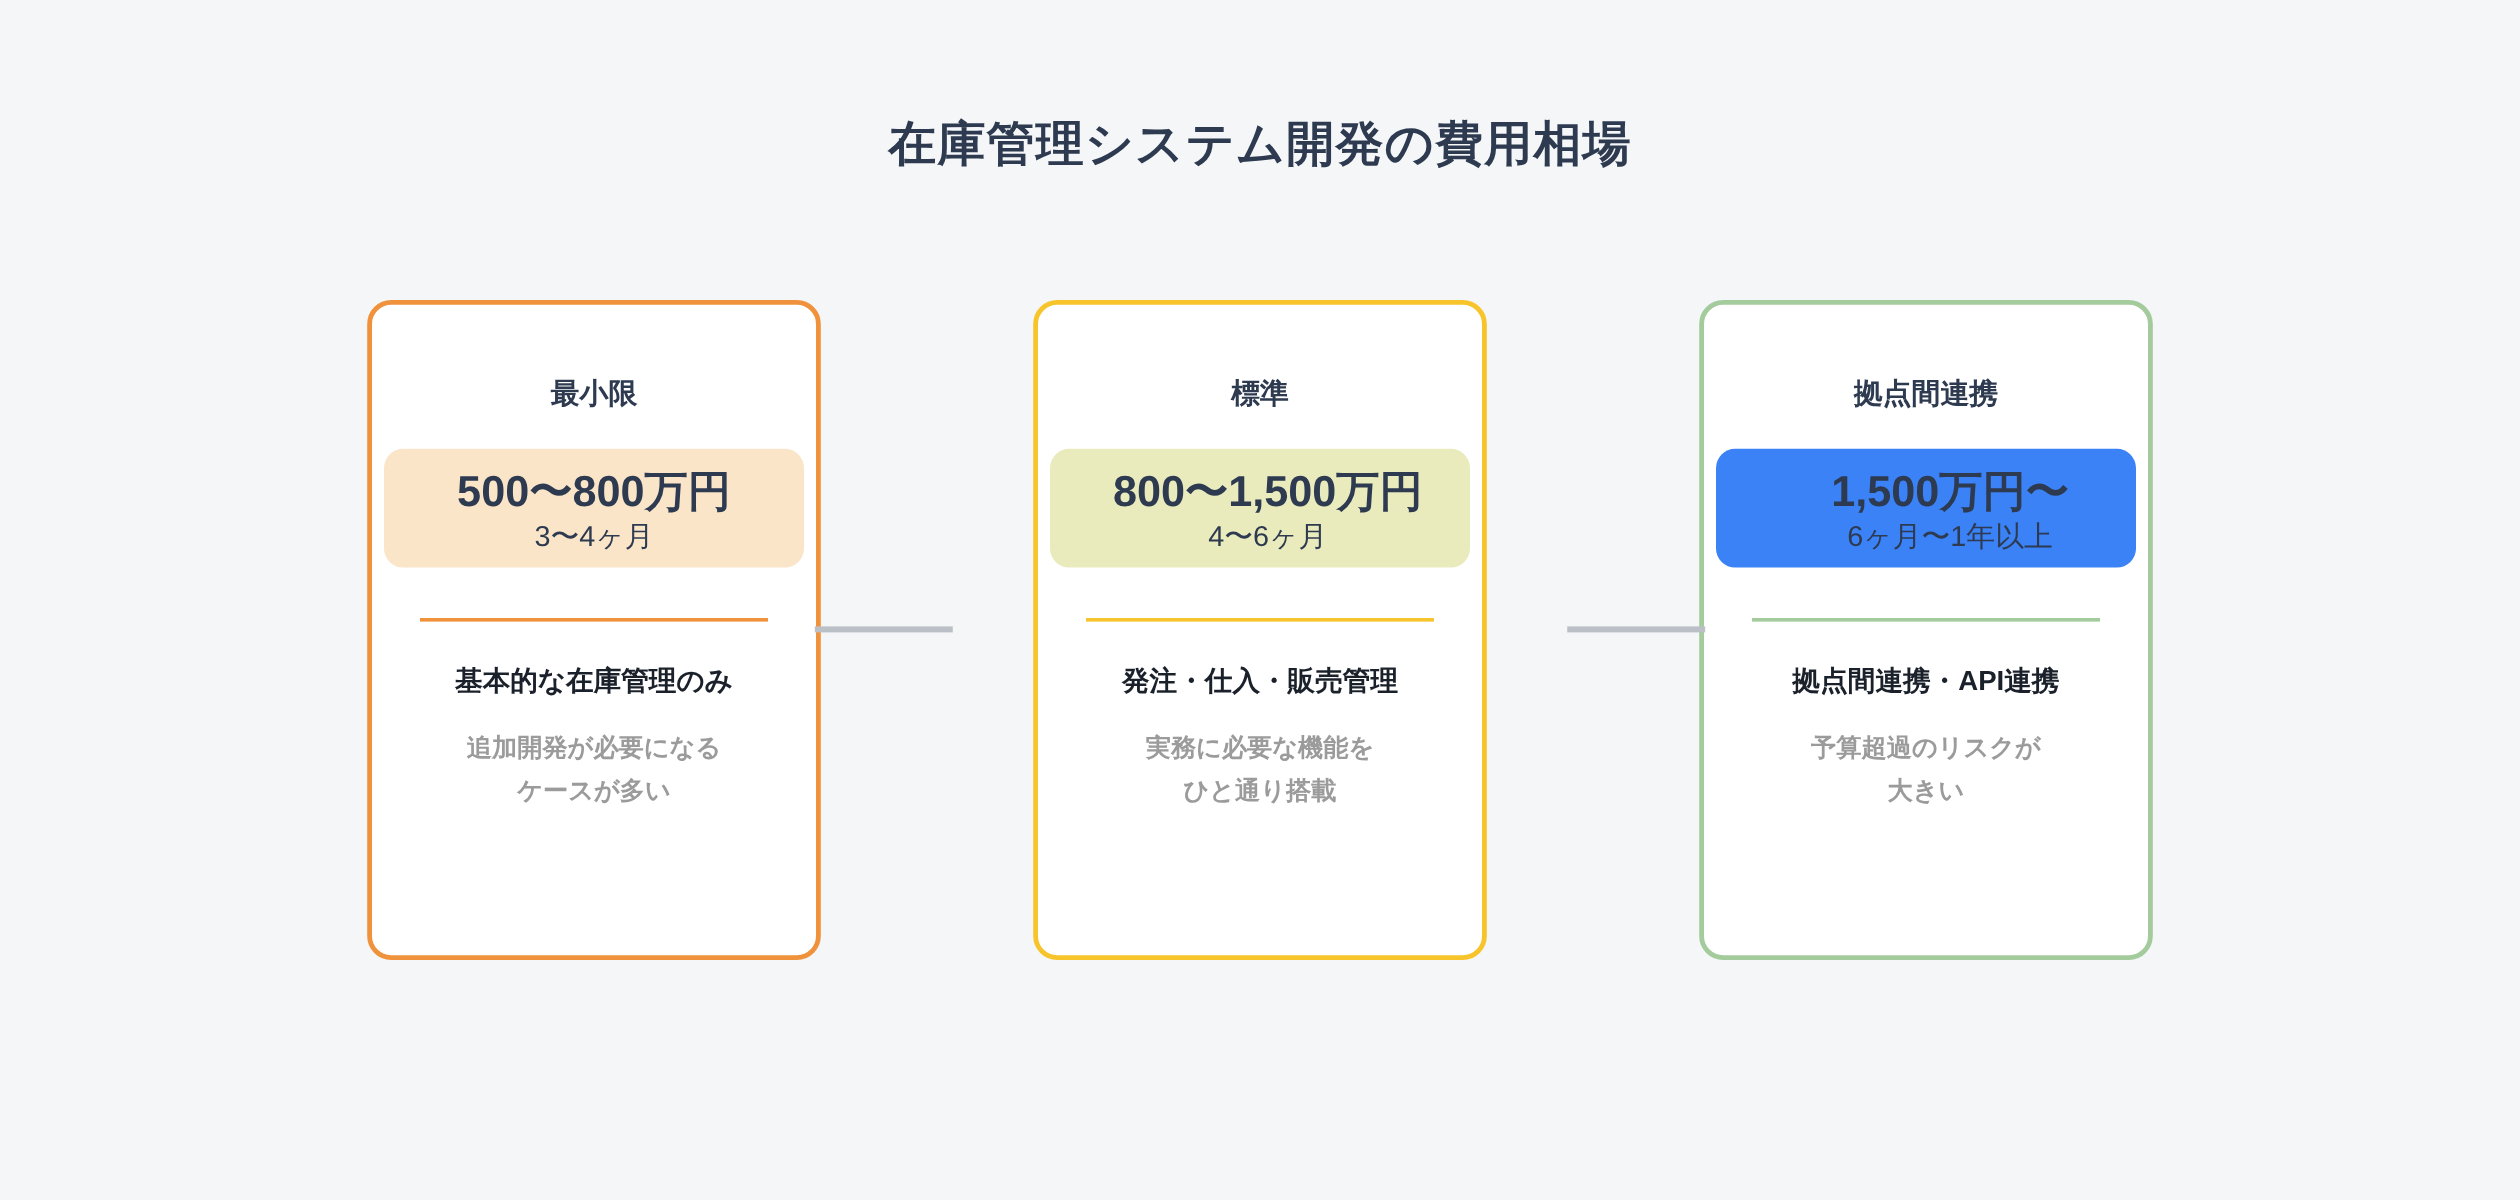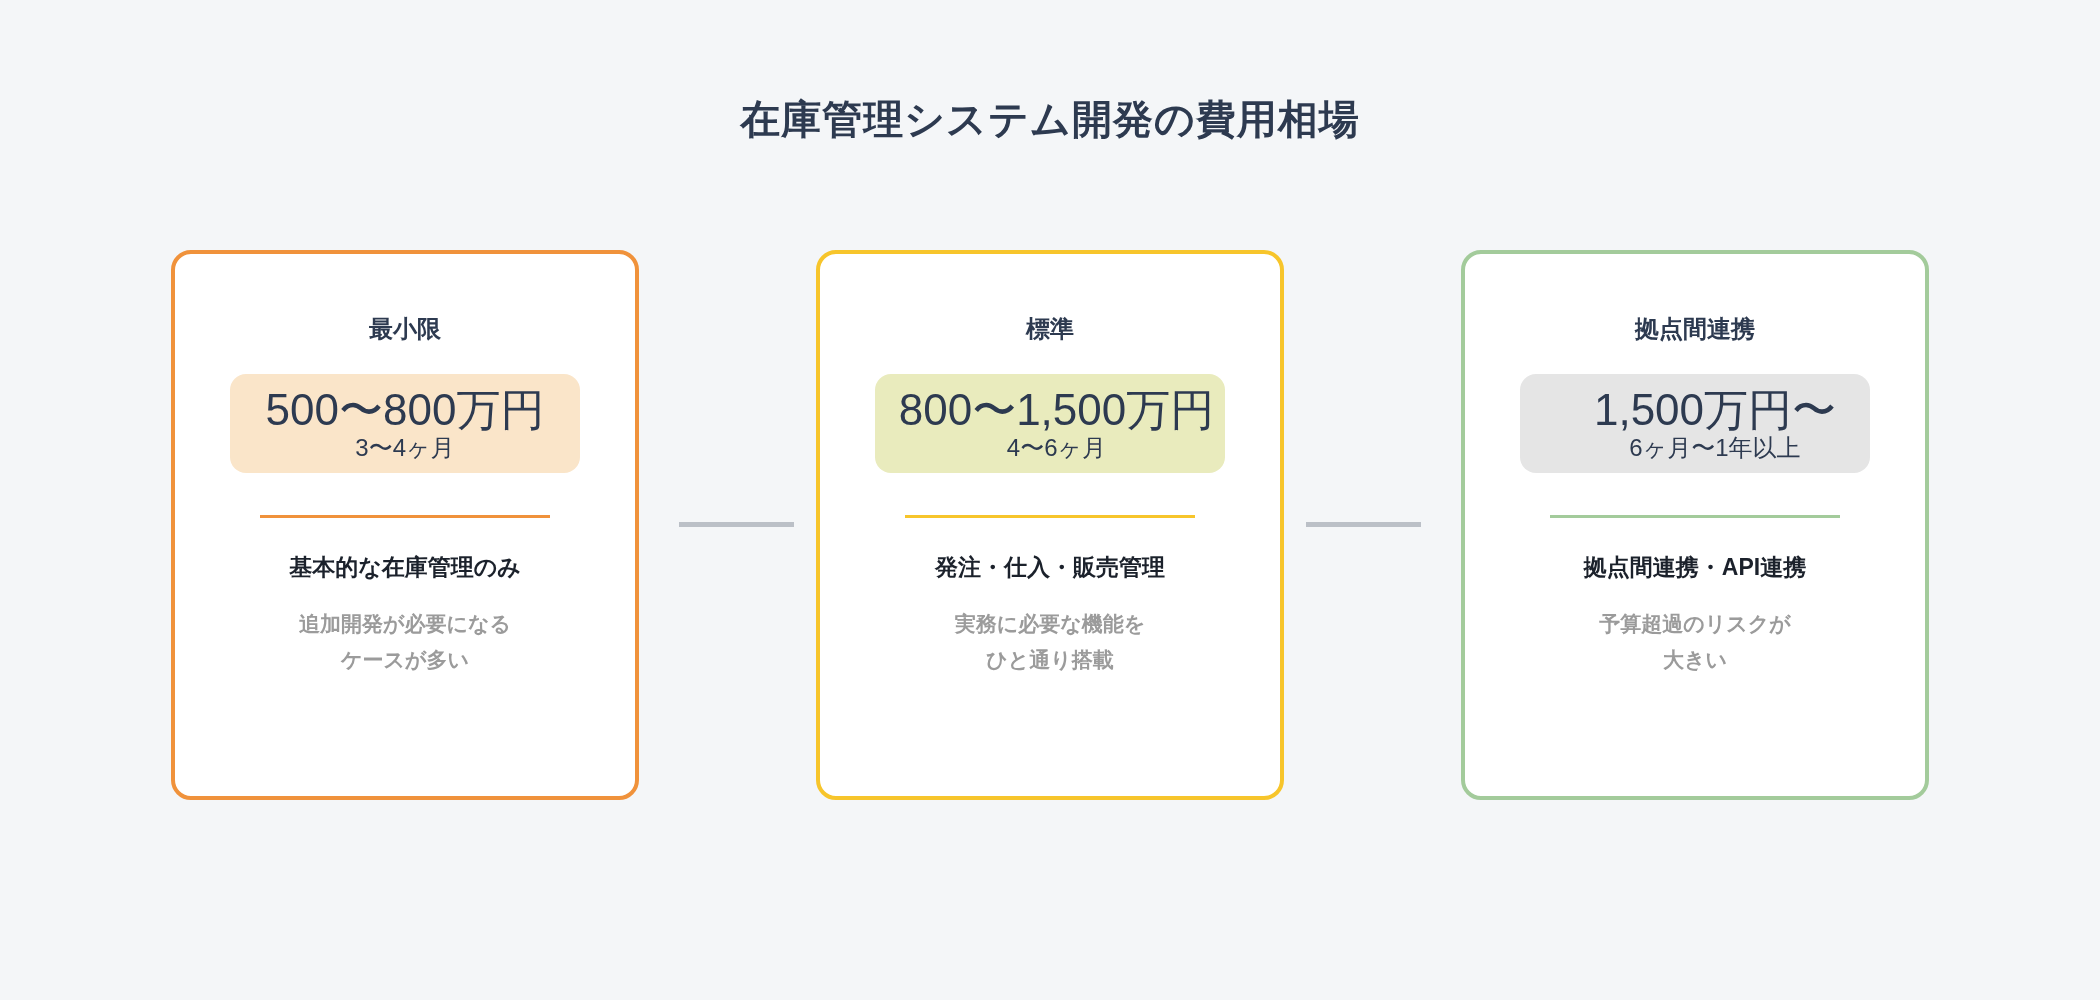--- a/index.html
+++ b/index.html
@@ -24,44 +24,44 @@
   .cards-row {
     position: absolute;
     top: 250px;
     left: 0;
     width: 100%;
     display: flex;
     justify-content: center;
     gap: 177px;
   }
   .card {
-    width: 468px;
+    width: 378px;
     height: 550px;
     background: #FFFFFF;
     border: 4px solid #CCCCCC; 
     border-radius: 20px;
     padding-top: 60px;
     text-align: center;
   }
   .card-label {
     font-size: 24px;
     line-height: 30px;
     font-weight: 700;
     color: #2D3A50;
   }
   .price-box {
     width: 350px;
     margin: 30px auto 0;
     border-radius: 16px;
     padding: 12px 0 13px;
   }
   .price-amount {
-    font-size: 44px;
+    font-size: 36px;
     line-height: 47px;
-    font-weight: 400;
+    font-weight: 700;
     color: #2D3A50;
   }
   .price-duration {
     margin-top: 2px;
     font-size: 24px;
     line-height: 25px;
     color: #2D3A50;
   }
   .card-divider {
     width: 290px;
@@ -120,21 +120,21 @@
       <div class="price-duration">4〜6ヶ月</div>
     </div>
     <div class="card-divider" style="background-color: rgb(247, 197, 43);"></div>
     <div class="card-feature">発注・仕入・販売管理</div>
     <div class="card-note">実務に必要な機能を
 ひと通り搭載</div>
   </div>
 
   <div class="card" style="border-color: rgb(163, 203, 155);">
     <div class="card-label">拠点間連携</div>
-    <div class="price-box" style="background-color: #e5e5e5; padding-left: 40px;">
+    <div class="price-box" style="background-color: #3b82f6; padding-left: 40px;">
       <div class="price-amount">1,500万円〜</div>
       <div class="price-duration">6ヶ月〜1年以上</div>
     </div>
     <div class="card-divider" style="background-color: rgb(163, 203, 155);"></div>
     <div class="card-feature">拠点間連携・API連携</div>
     <div class="card-note">予算超過のリスクが
 大きい</div>
   </div>
 
   <div class="connector connector-1" style="background-color: rgb(187, 192, 199);"></div>

